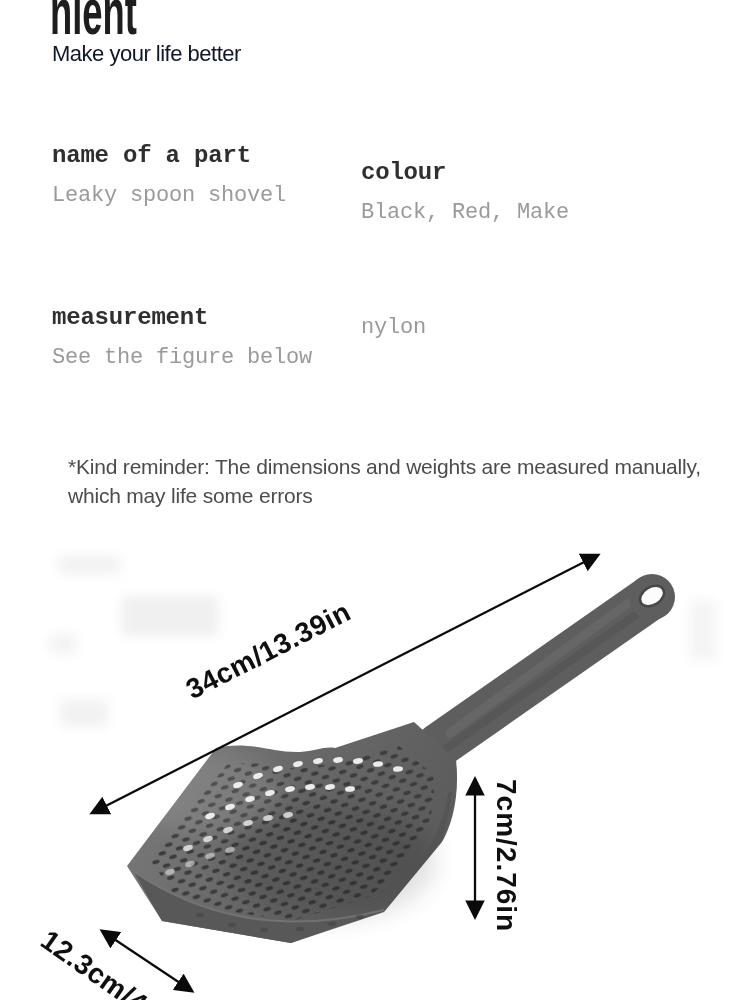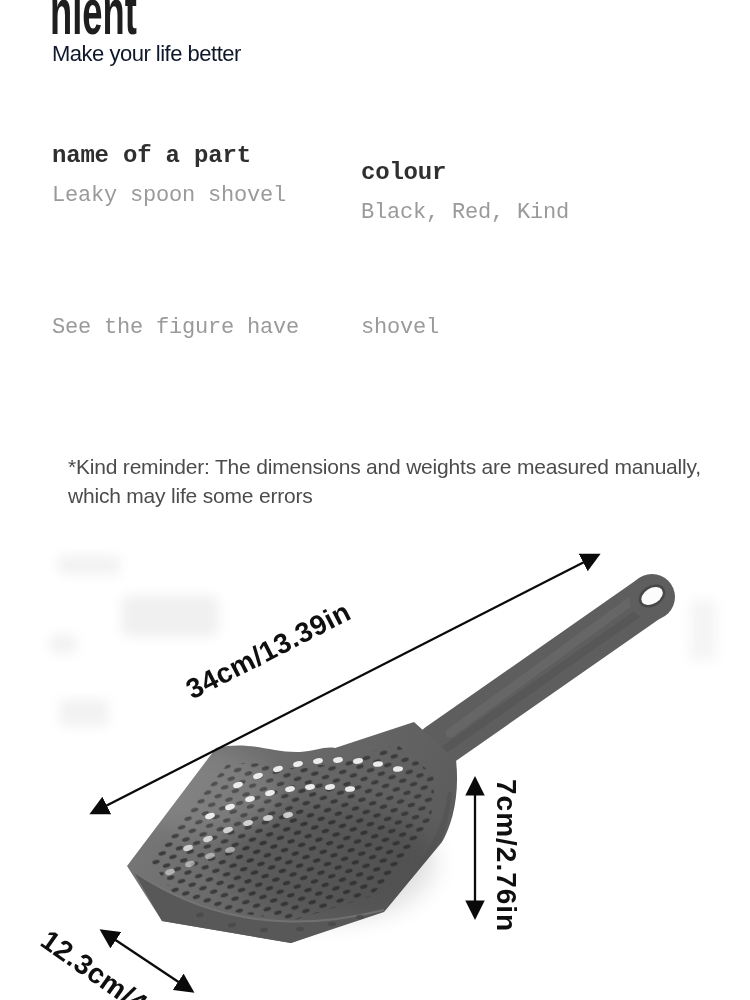--- a/index.html
+++ b/index.html
@@ -54,27 +54,28 @@
 
   <h1 class="brand">nient</h1>
   <div class="tagline">Make your life better</div>
 
   <div class="spec" style="left:52px;top:141px">
     <div class="spec-label">name of a part</div>
     <div class="spec-value">Leaky spoon shovel</div>
   </div>
   <div class="spec" style="left:361px;top:158px">
     <div class="spec-label">colour</div>
-    <div class="spec-value">Black, Red, Kind</div>
+    <div class="spec-value">Black, Red, Make</div>
   </div>
   <div class="spec" style="left:52px;top:303px">
-    <div class="spec-value">See the figure have</div>
+    <div class="spec-label">measurement</div>
+    <div class="spec-value">See the figure below</div>
   </div>
   <div class="spec" style="left:361px;top:303px">
-    <div class="spec-value">shovel</div>
+    <div class="spec-value">nylon</div>
   </div>
 
   <p class="reminder">
     <span>*Kind reminder: The dimensions and weights are measured manually,</span><br>
     <span>which may life some errors</span>
   </p>
 
   <div class="figure">
     <svg width="750" height="1000" viewBox="0 0 750 1000">
       <defs>

